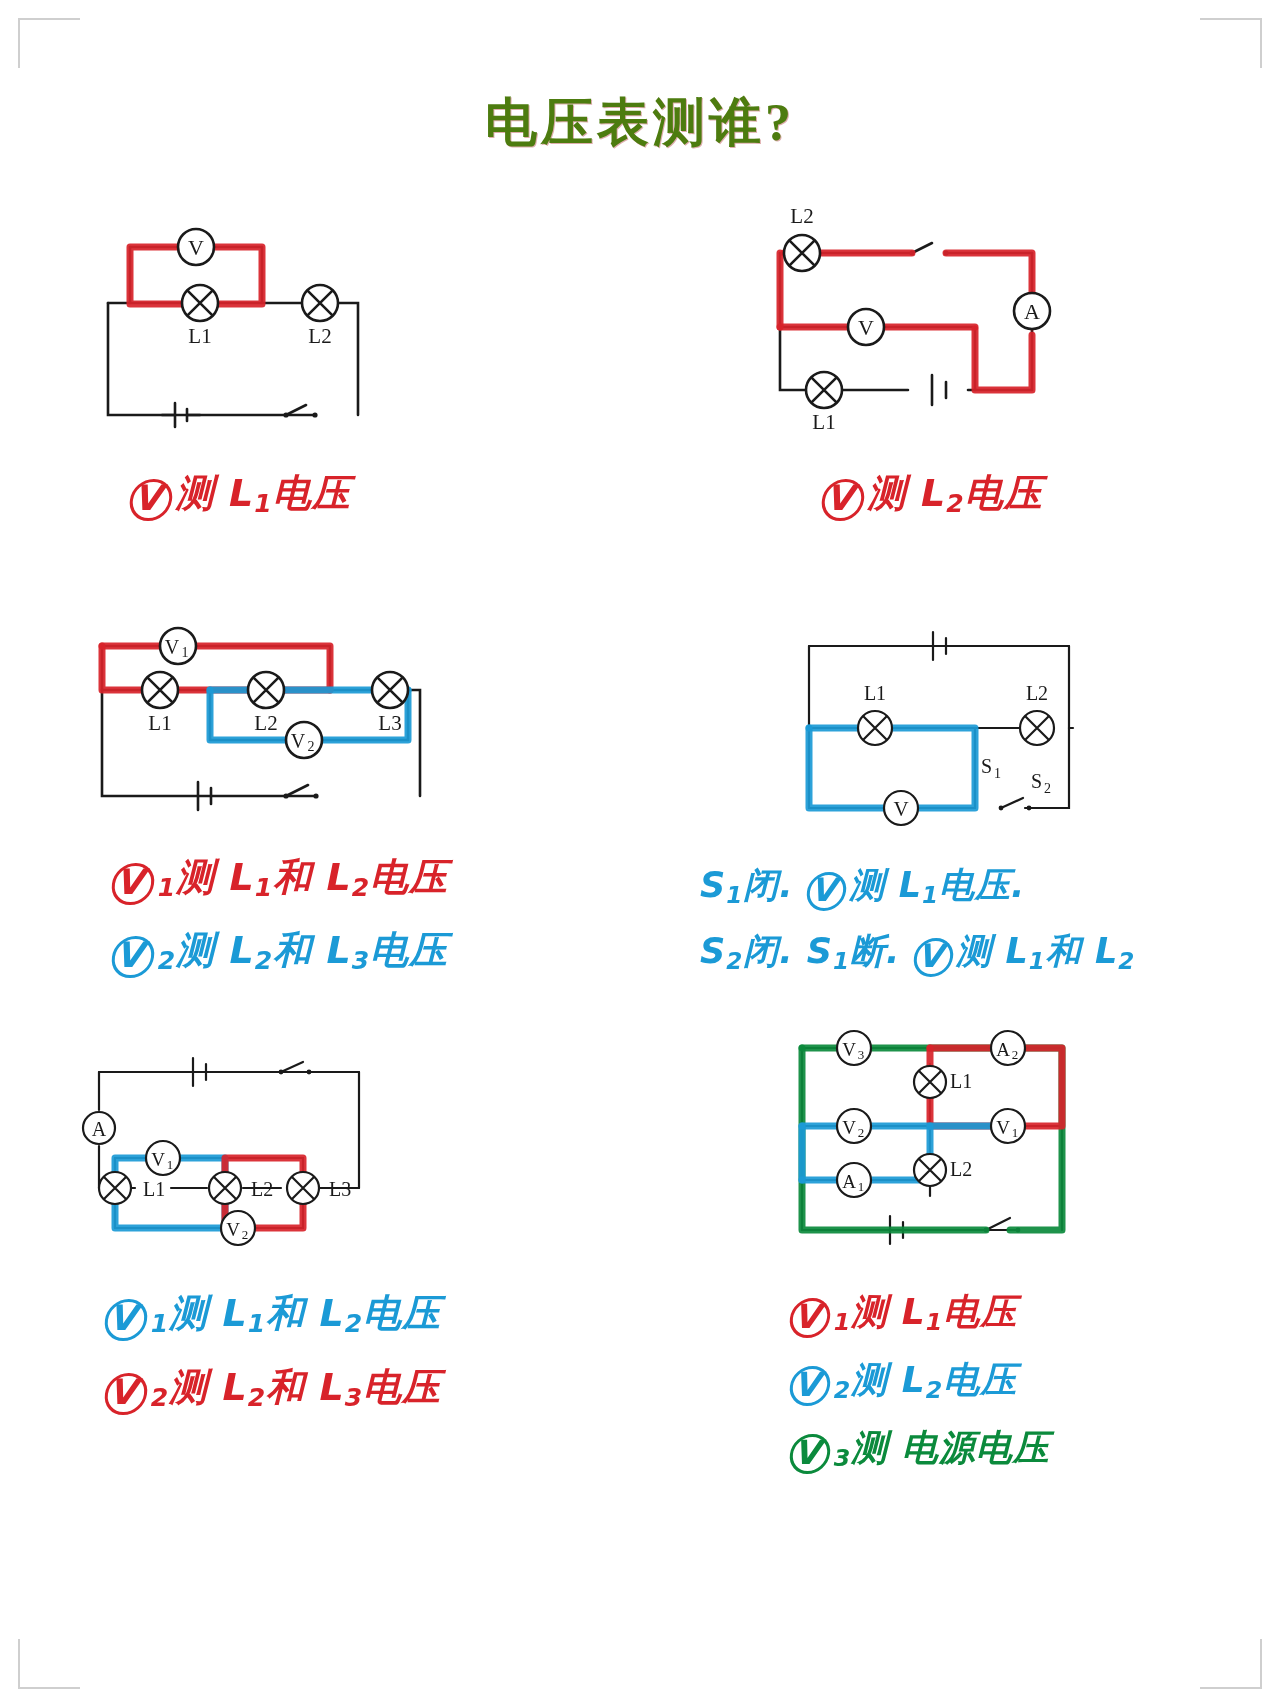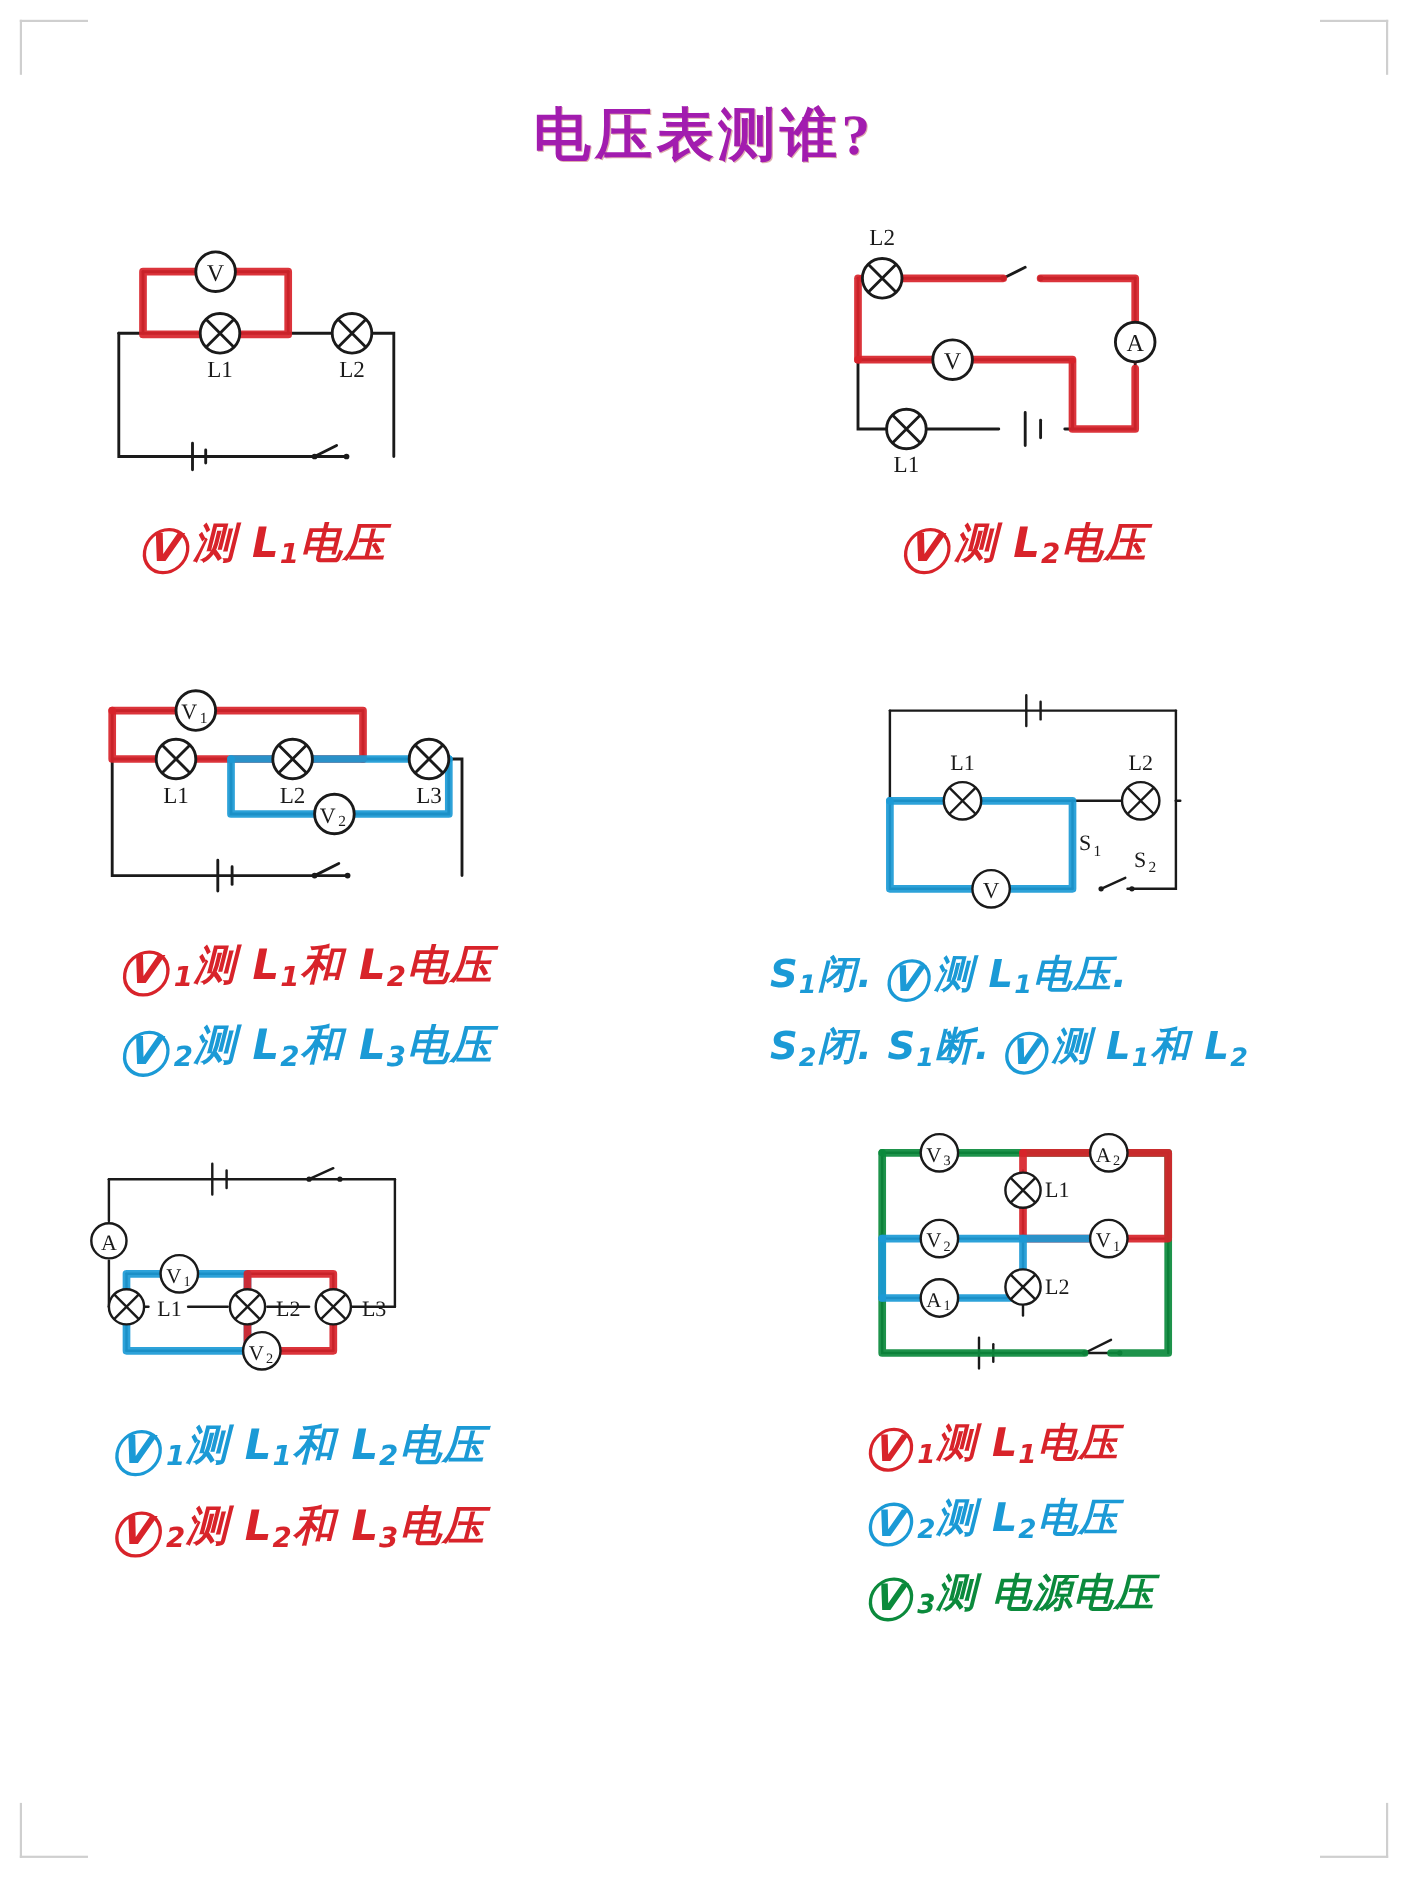--- a/index.html
+++ b/index.html
@@ -17,21 +17,21 @@
   .crop.tl{left:18px;top:18px;border-width:2px 0 0 2px;}
   .crop.tr{right:18px;top:18px;border-width:2px 2px 0 0;}
   .crop.bl{left:18px;bottom:18px;border-width:0 0 2px 2px;}
   .crop.br{right:18px;bottom:18px;border-width:0 2px 2px 0;}
 
   .title{
     position:absolute;top:88px;left:0;width:100%;
     text-align:center;
     font-family:"Liberation Serif", serif;
     font-size:52px;font-weight:700;
-    color:#a21caf;
+    color:#4d7c0f;
     letter-spacing:4px;
     text-shadow:1px 1px 0 rgba(160,20,20,.35);
   }
 
   .panel{position:absolute;}
 
   svg{display:block;overflow:visible;}
 
   .ann{
     position:absolute;

